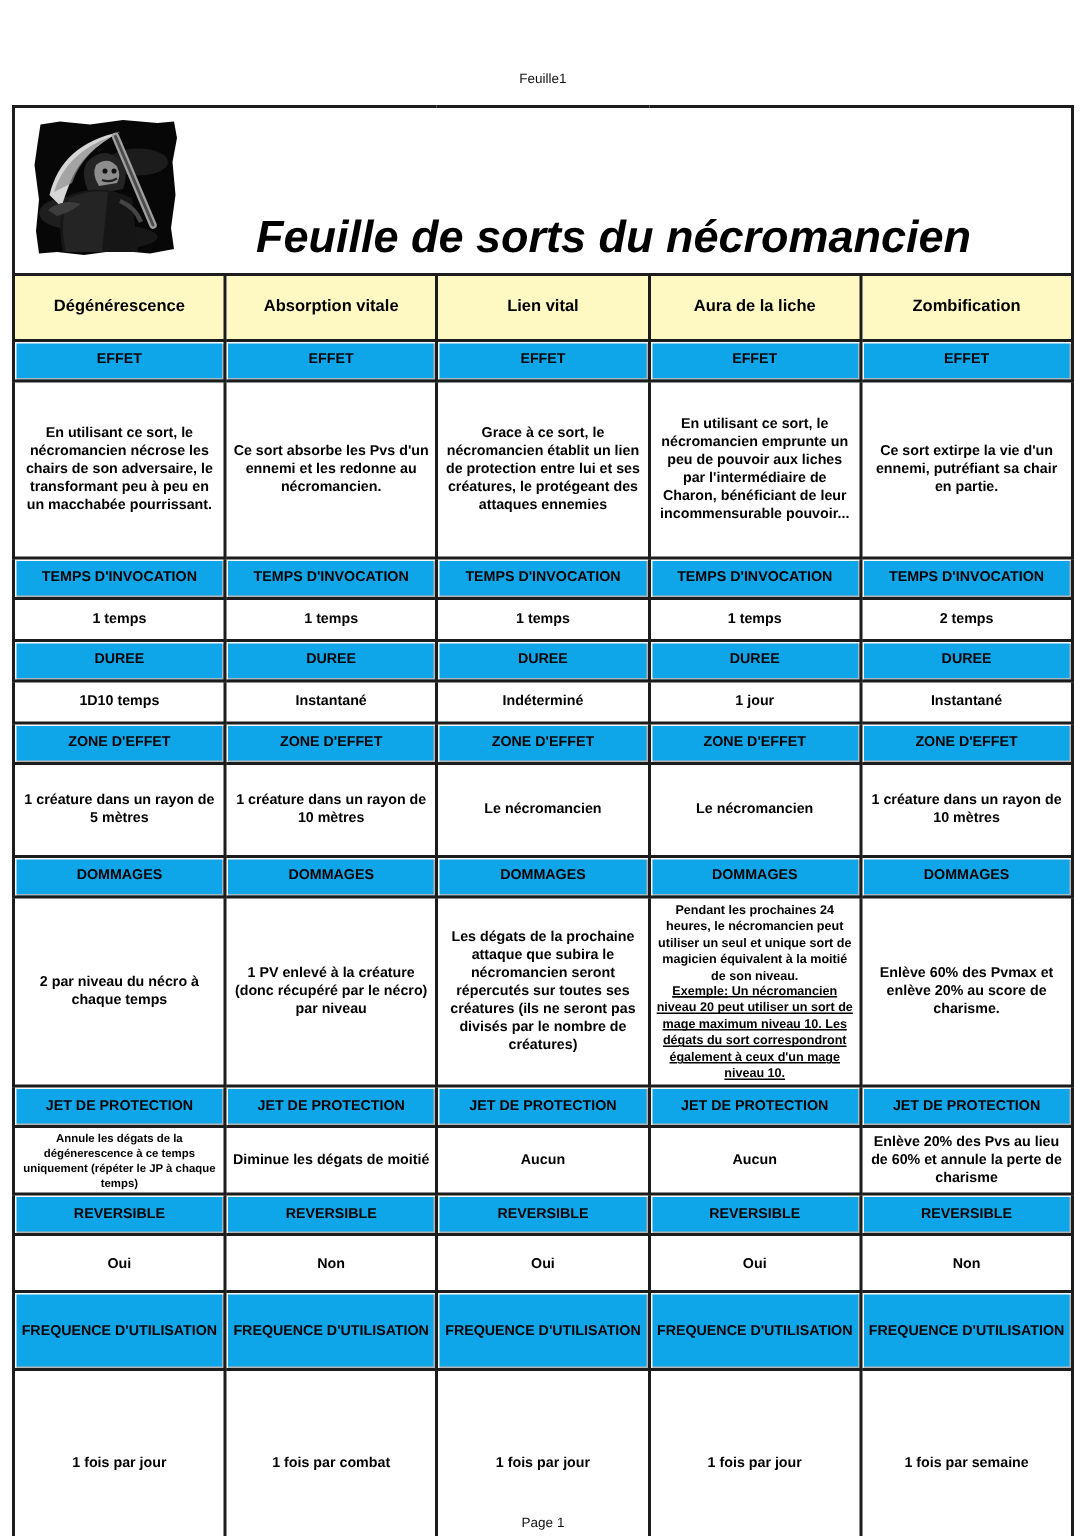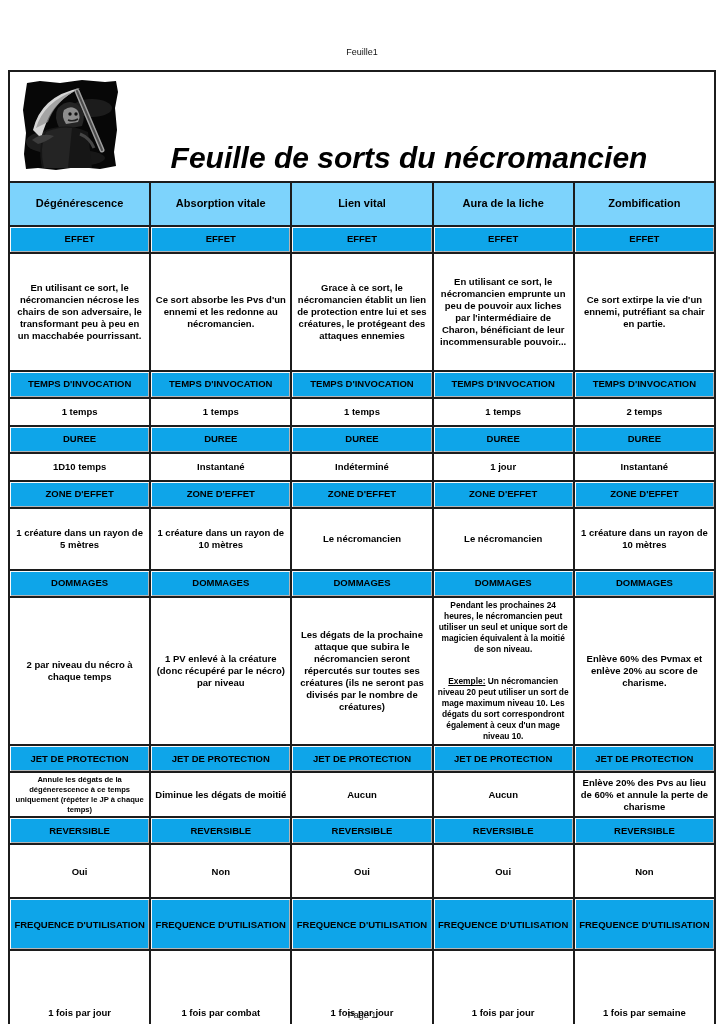--- a/index.html
+++ b/index.html
@@ -46,43 +46,43 @@
     font-size: 30px;
     font-style: italic;
     font-weight: bold;
     letter-spacing: 0px;
     padding-right: 10px;
     white-space: nowrap;
   }
 
   
   tr.name-row td {
-    background: #7dd3fc;
+    background: #fef9c3;
     height: 44px;
     font-size: 11px;
   }
   tr.label-row td {
     background: #0ea5e9;
     height: 27px;
     box-shadow: inset 1px 1px 0 #fafafa, inset -1px -1px 0 #b5b5b5;
   }
   tr.value-row td { background: #ffffff; }
 
   tr.h-effect td   { height: 118px; }
   tr.h-small td    { height: 28px; }
   tr.h-zone td     { height: 62px; }
   tr.h-dmg td      { height: 94px; }
   tr.h-jp td       { height: 37px; text-align: center; }
-  tr.h-rev td      { height: 54px; }
+  tr.h-rev td      { height: 38px; }
   tr.label-freq td { height: 52px; }
   tr.h-freq td     { height: 124px; }
 
   td.tiny-text  { font-size: 7.6px; line-height: 1.3; }
   td.small-text { font-size: 8.4px; line-height: 1.3; }
-  .para + .para { margin-top: 22px; }
+  .para + .para { margin-top: 0; text-decoration: underline; }
   .u { text-decoration: underline; }
 </style>
 </head>
 <body>
 
 <div class="corner-label sheet-label">Feuille1</div>
 
 <table class="spell-sheet">
   <colgroup>
       <col>

